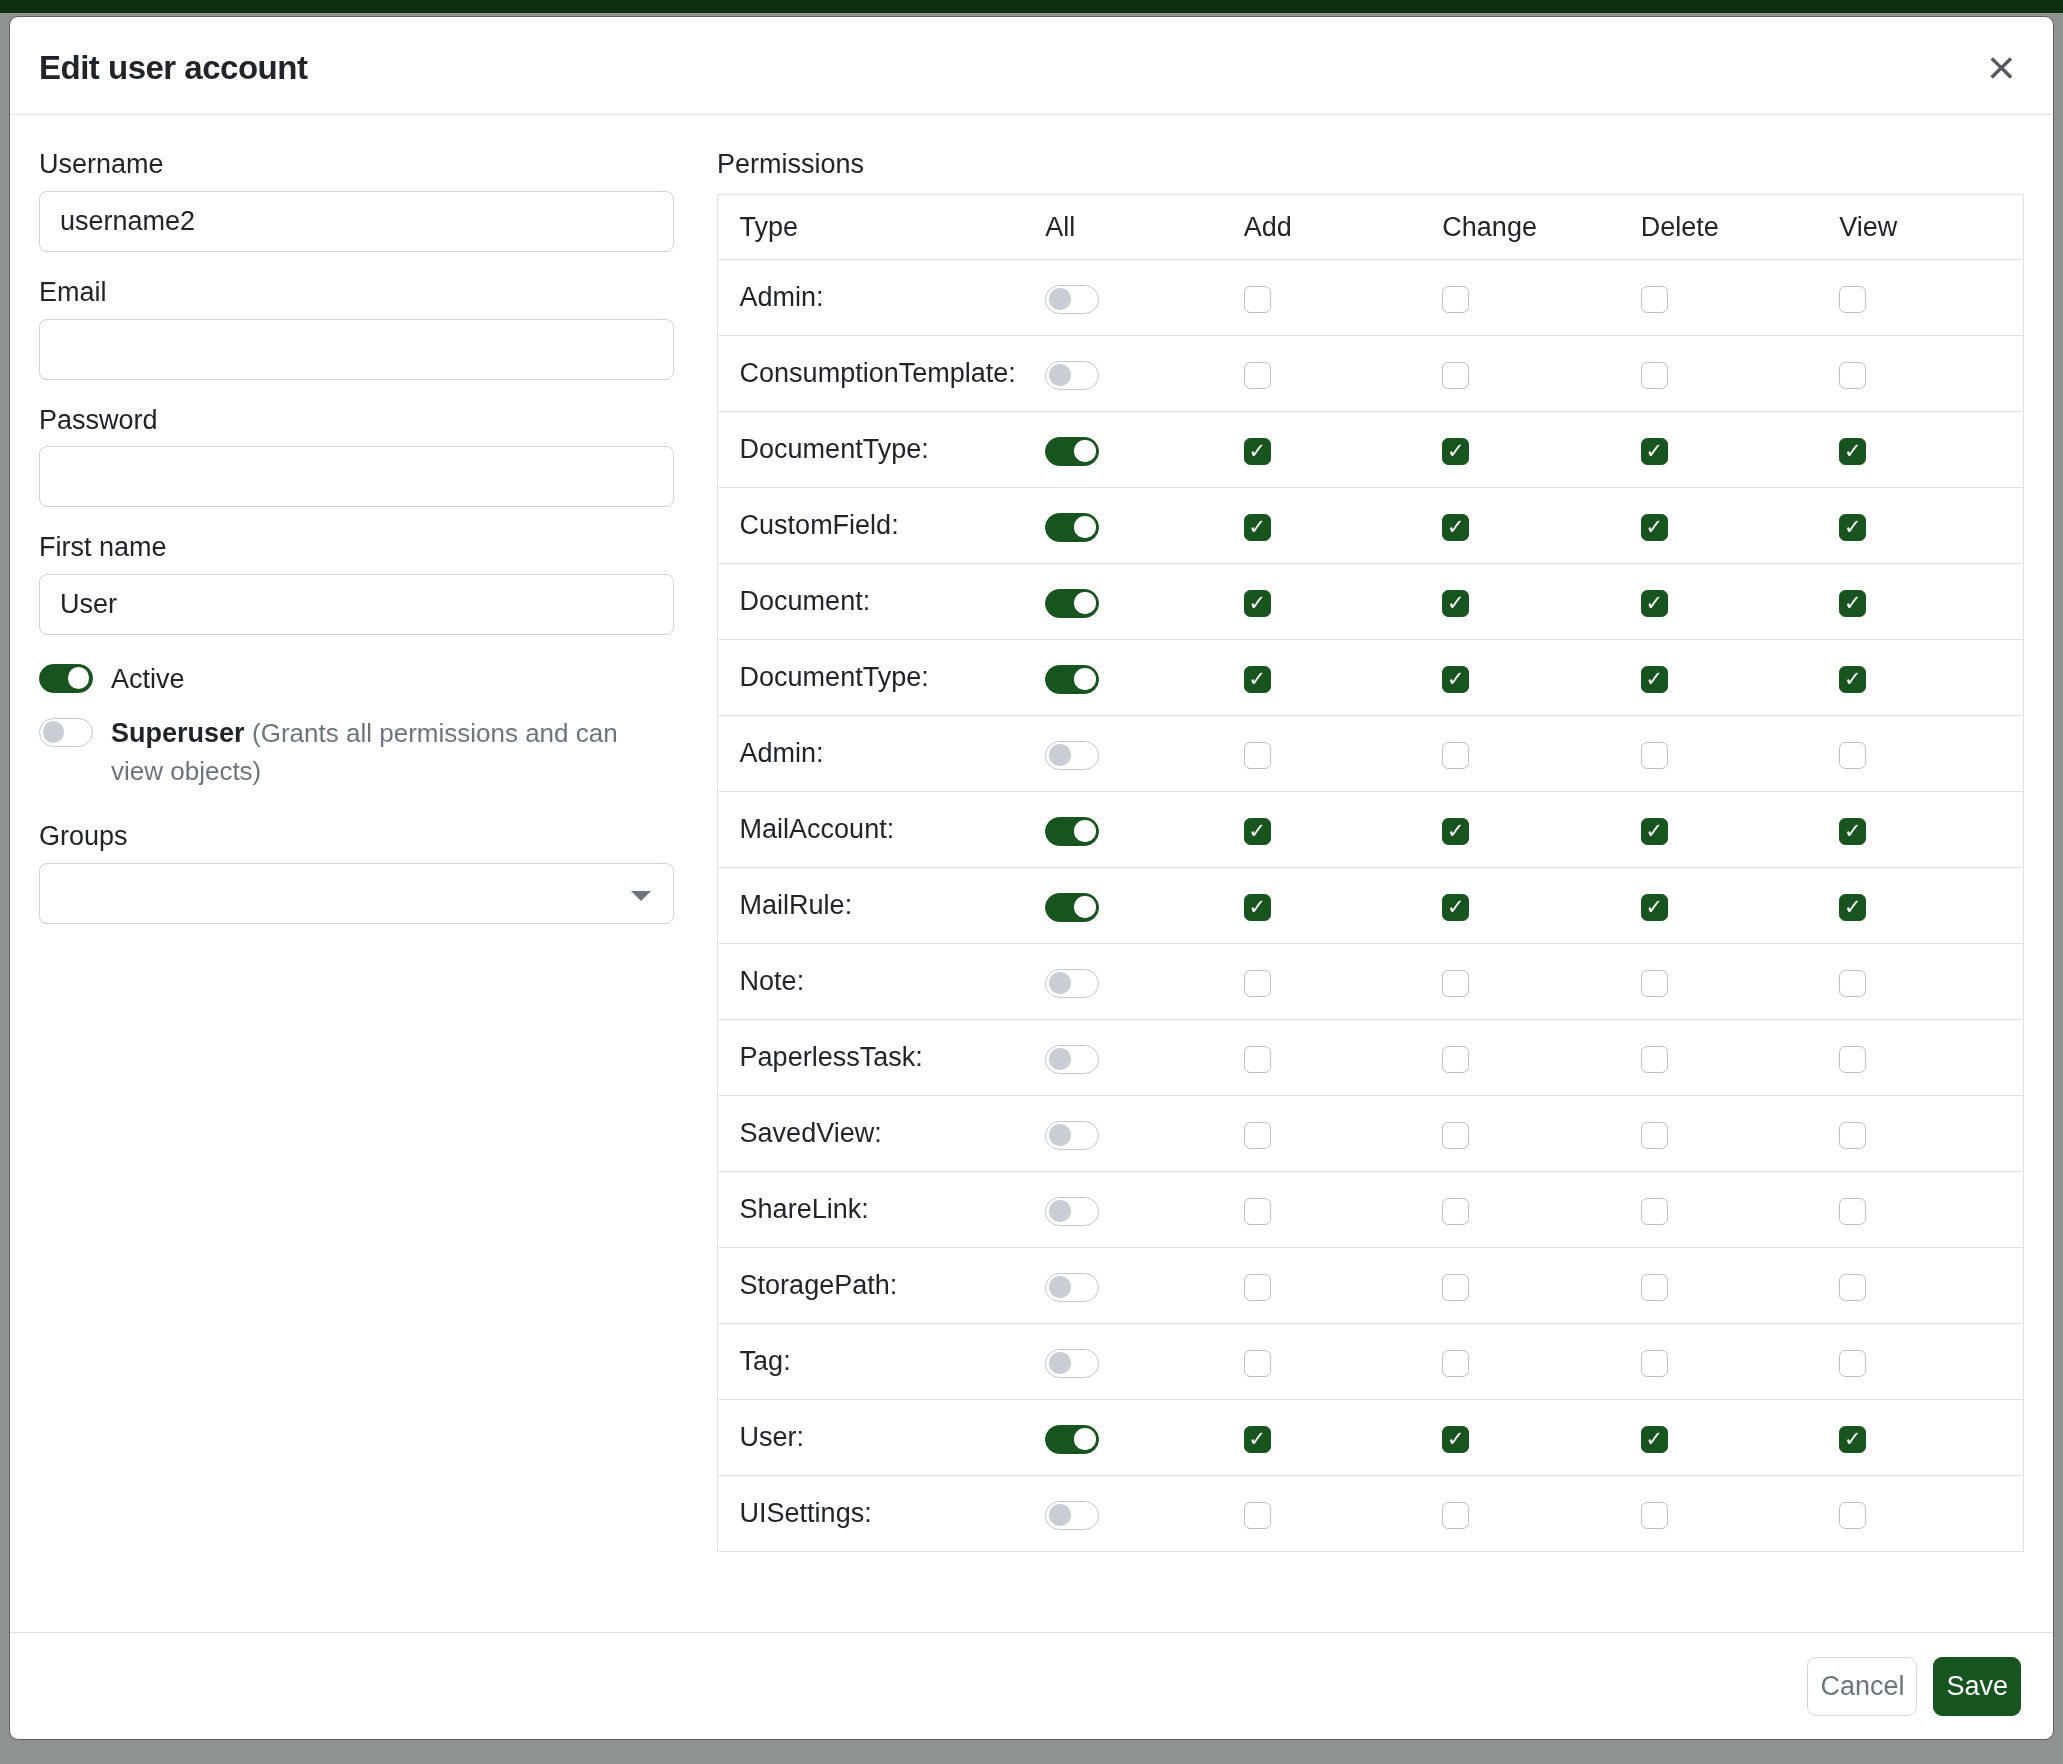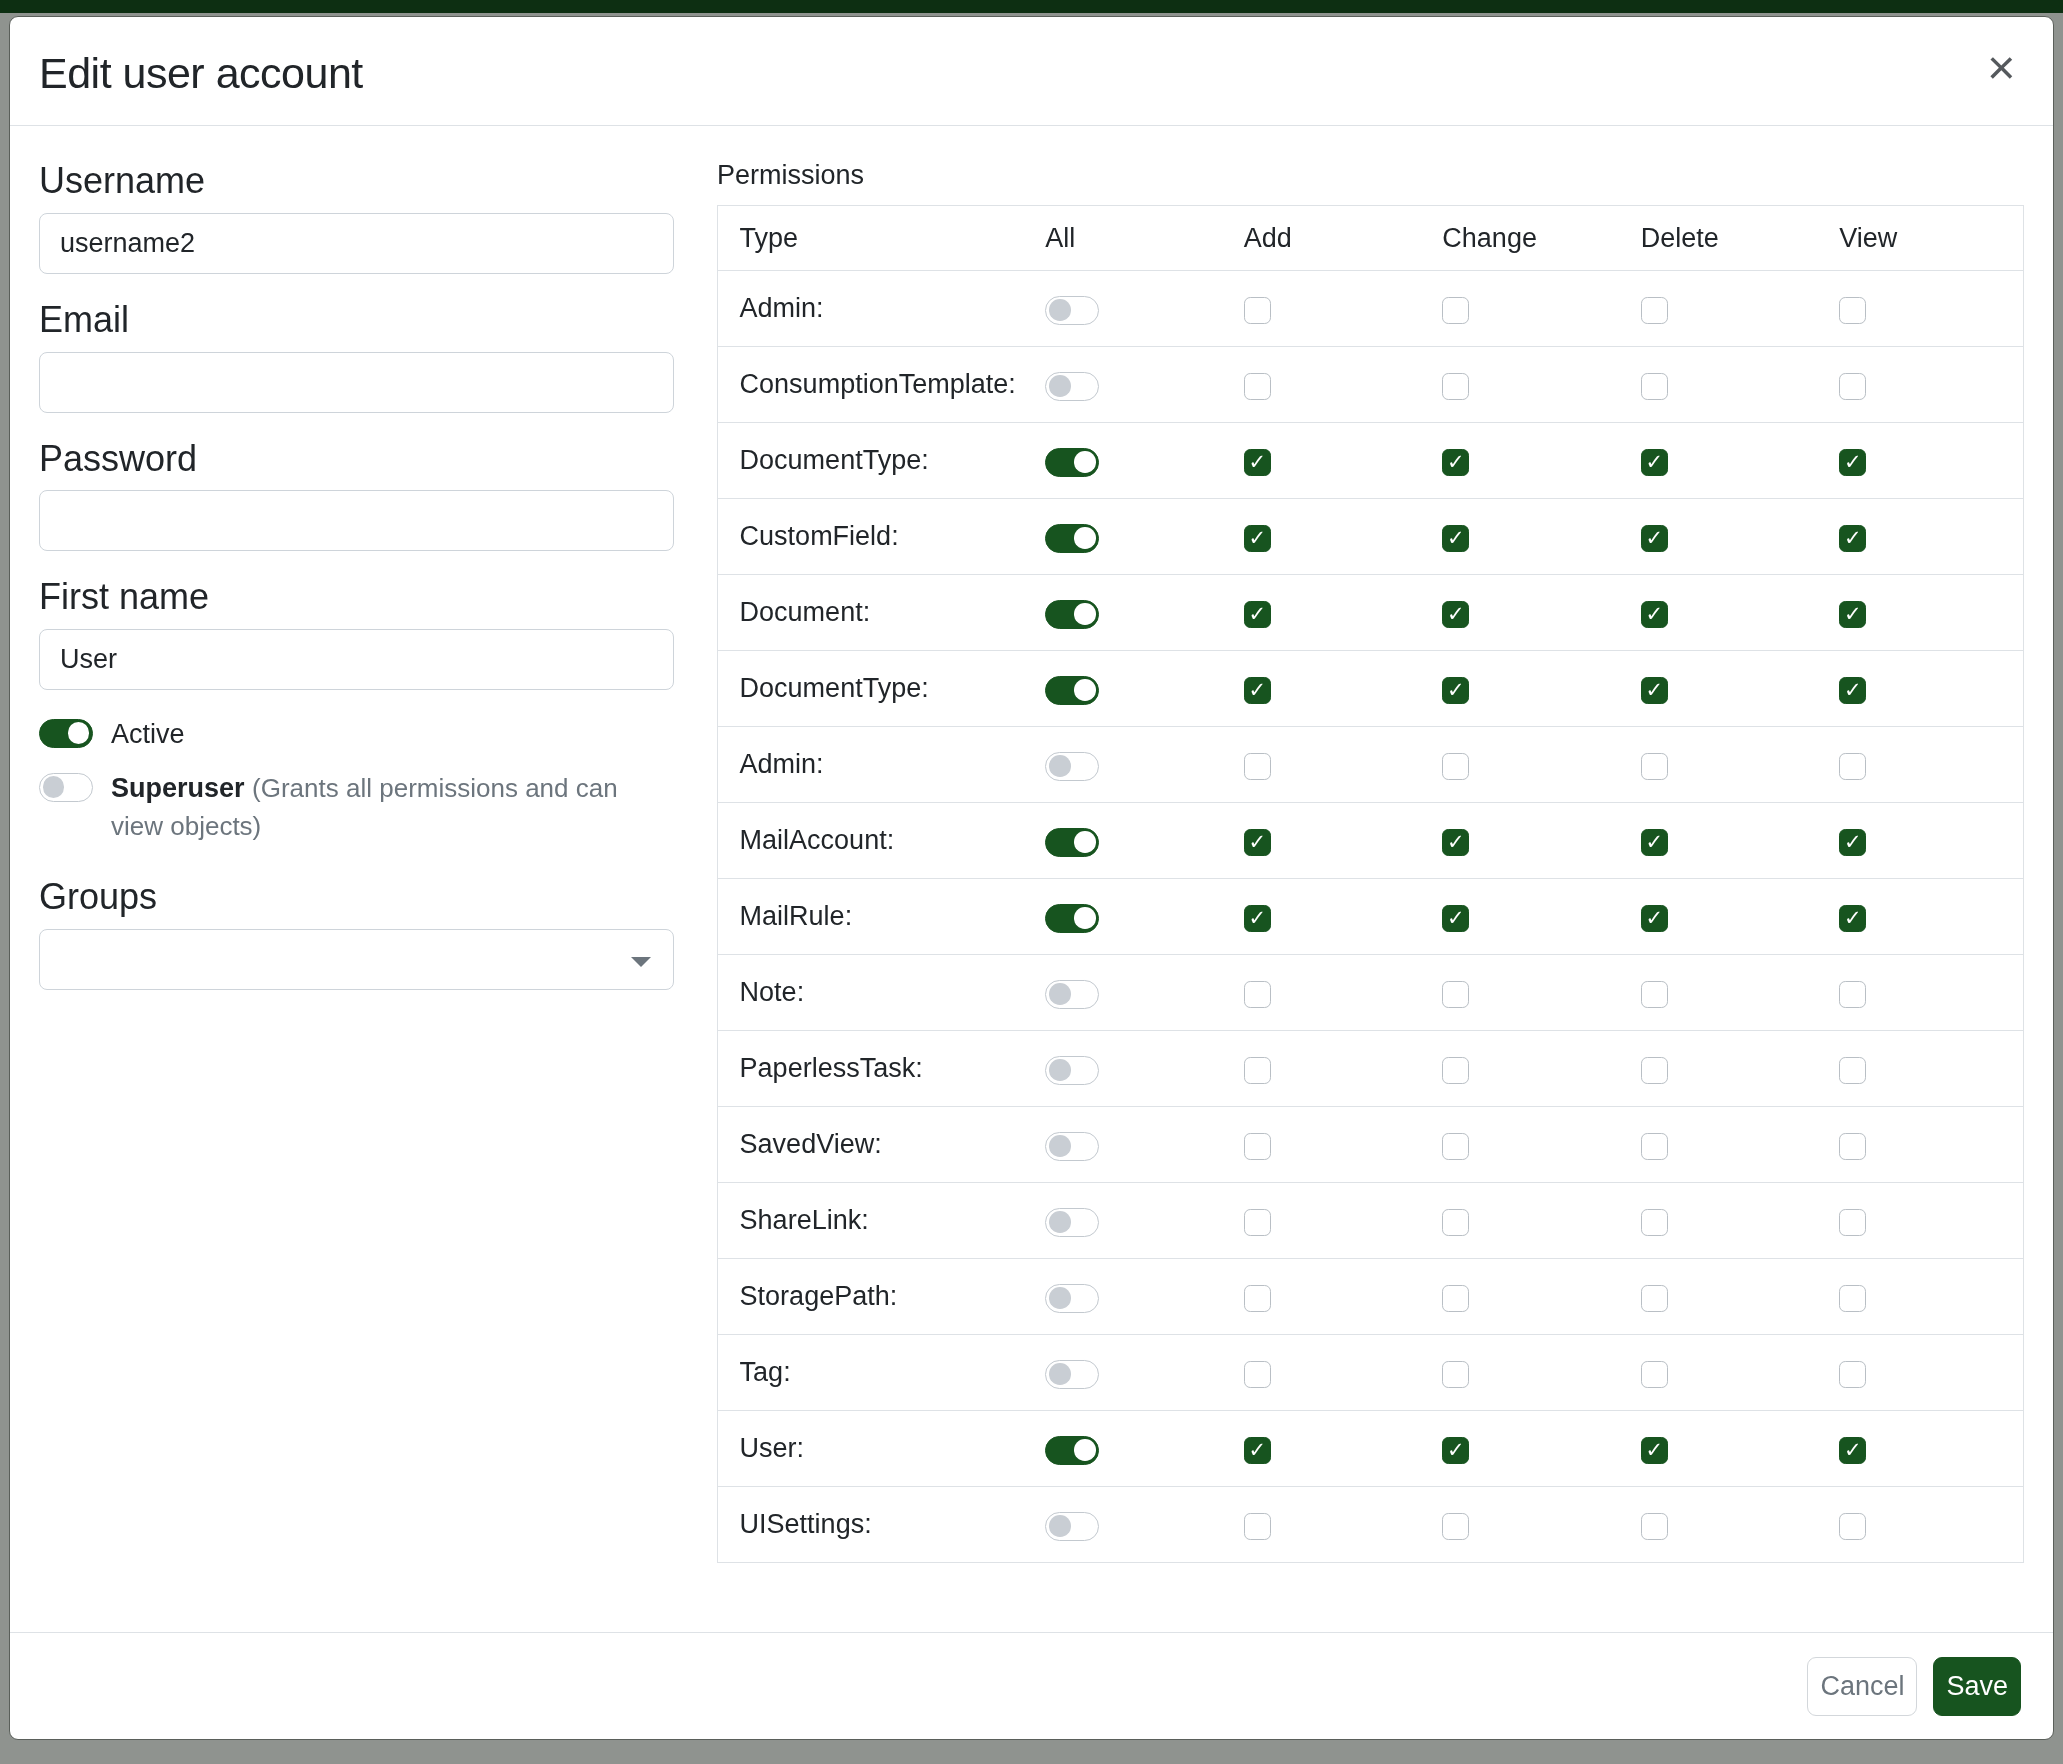--- a/index.html
+++ b/index.html
@@ -21,33 +21,33 @@
     position:absolute;left:9px;right:9px;top:16px;bottom:24px;
     background:#fff;border:0.9px solid #5a5f5a;border-radius:9px;
     display:flex;flex-direction:column;overflow:hidden;
   }
   
   .modal-header{
     display:flex;align-items:flex-start;justify-content:space-between;
     padding:32px 32px 27px 29px;border-bottom:0.9px solid var(--border);
     flex:0 0 auto;
   }
-  .modal-title{font-size:43px;font-weight:400;letter-spacing:-0.5px;}
+  .modal-title{font-size:33px;font-weight:700;letter-spacing:-0.5px;}
   .close-btn{
     background:none;border:none;font-size:49px;line-height:36px;color:#55595d;
     cursor:pointer;padding:0 5.4px;font-weight:300;
   }
   
   .modal-body{
     flex:1 1 auto;display:flex;gap:43px;padding:34px 29px 18px 29px;overflow:hidden;
   }
   .left-col{flex:0 0 635px;}
   .right-col{flex:1 1 auto;}
   .field{margin-bottom:25px;}
-  .field-label{display:block;font-size:36px;margin-bottom:10.8px;}
+  .field-label{display:block;font-size:27px;margin-bottom:10.8px;}
   .text-input{
     width:100%;height:61px;border:0.9px solid #ced4da;border-radius:8px;
     font-size:27px;padding:0 20px;color:var(--text);outline:none;
     font-family:"Liberation Sans","DejaVu Sans",sans-serif;background:#fff;
   }
   .select-box{
     position:relative;width:100%;height:61px;border:0.9px solid #ced4da;border-radius:8px;
     background:#fff;cursor:pointer;
   }
   .caret{

